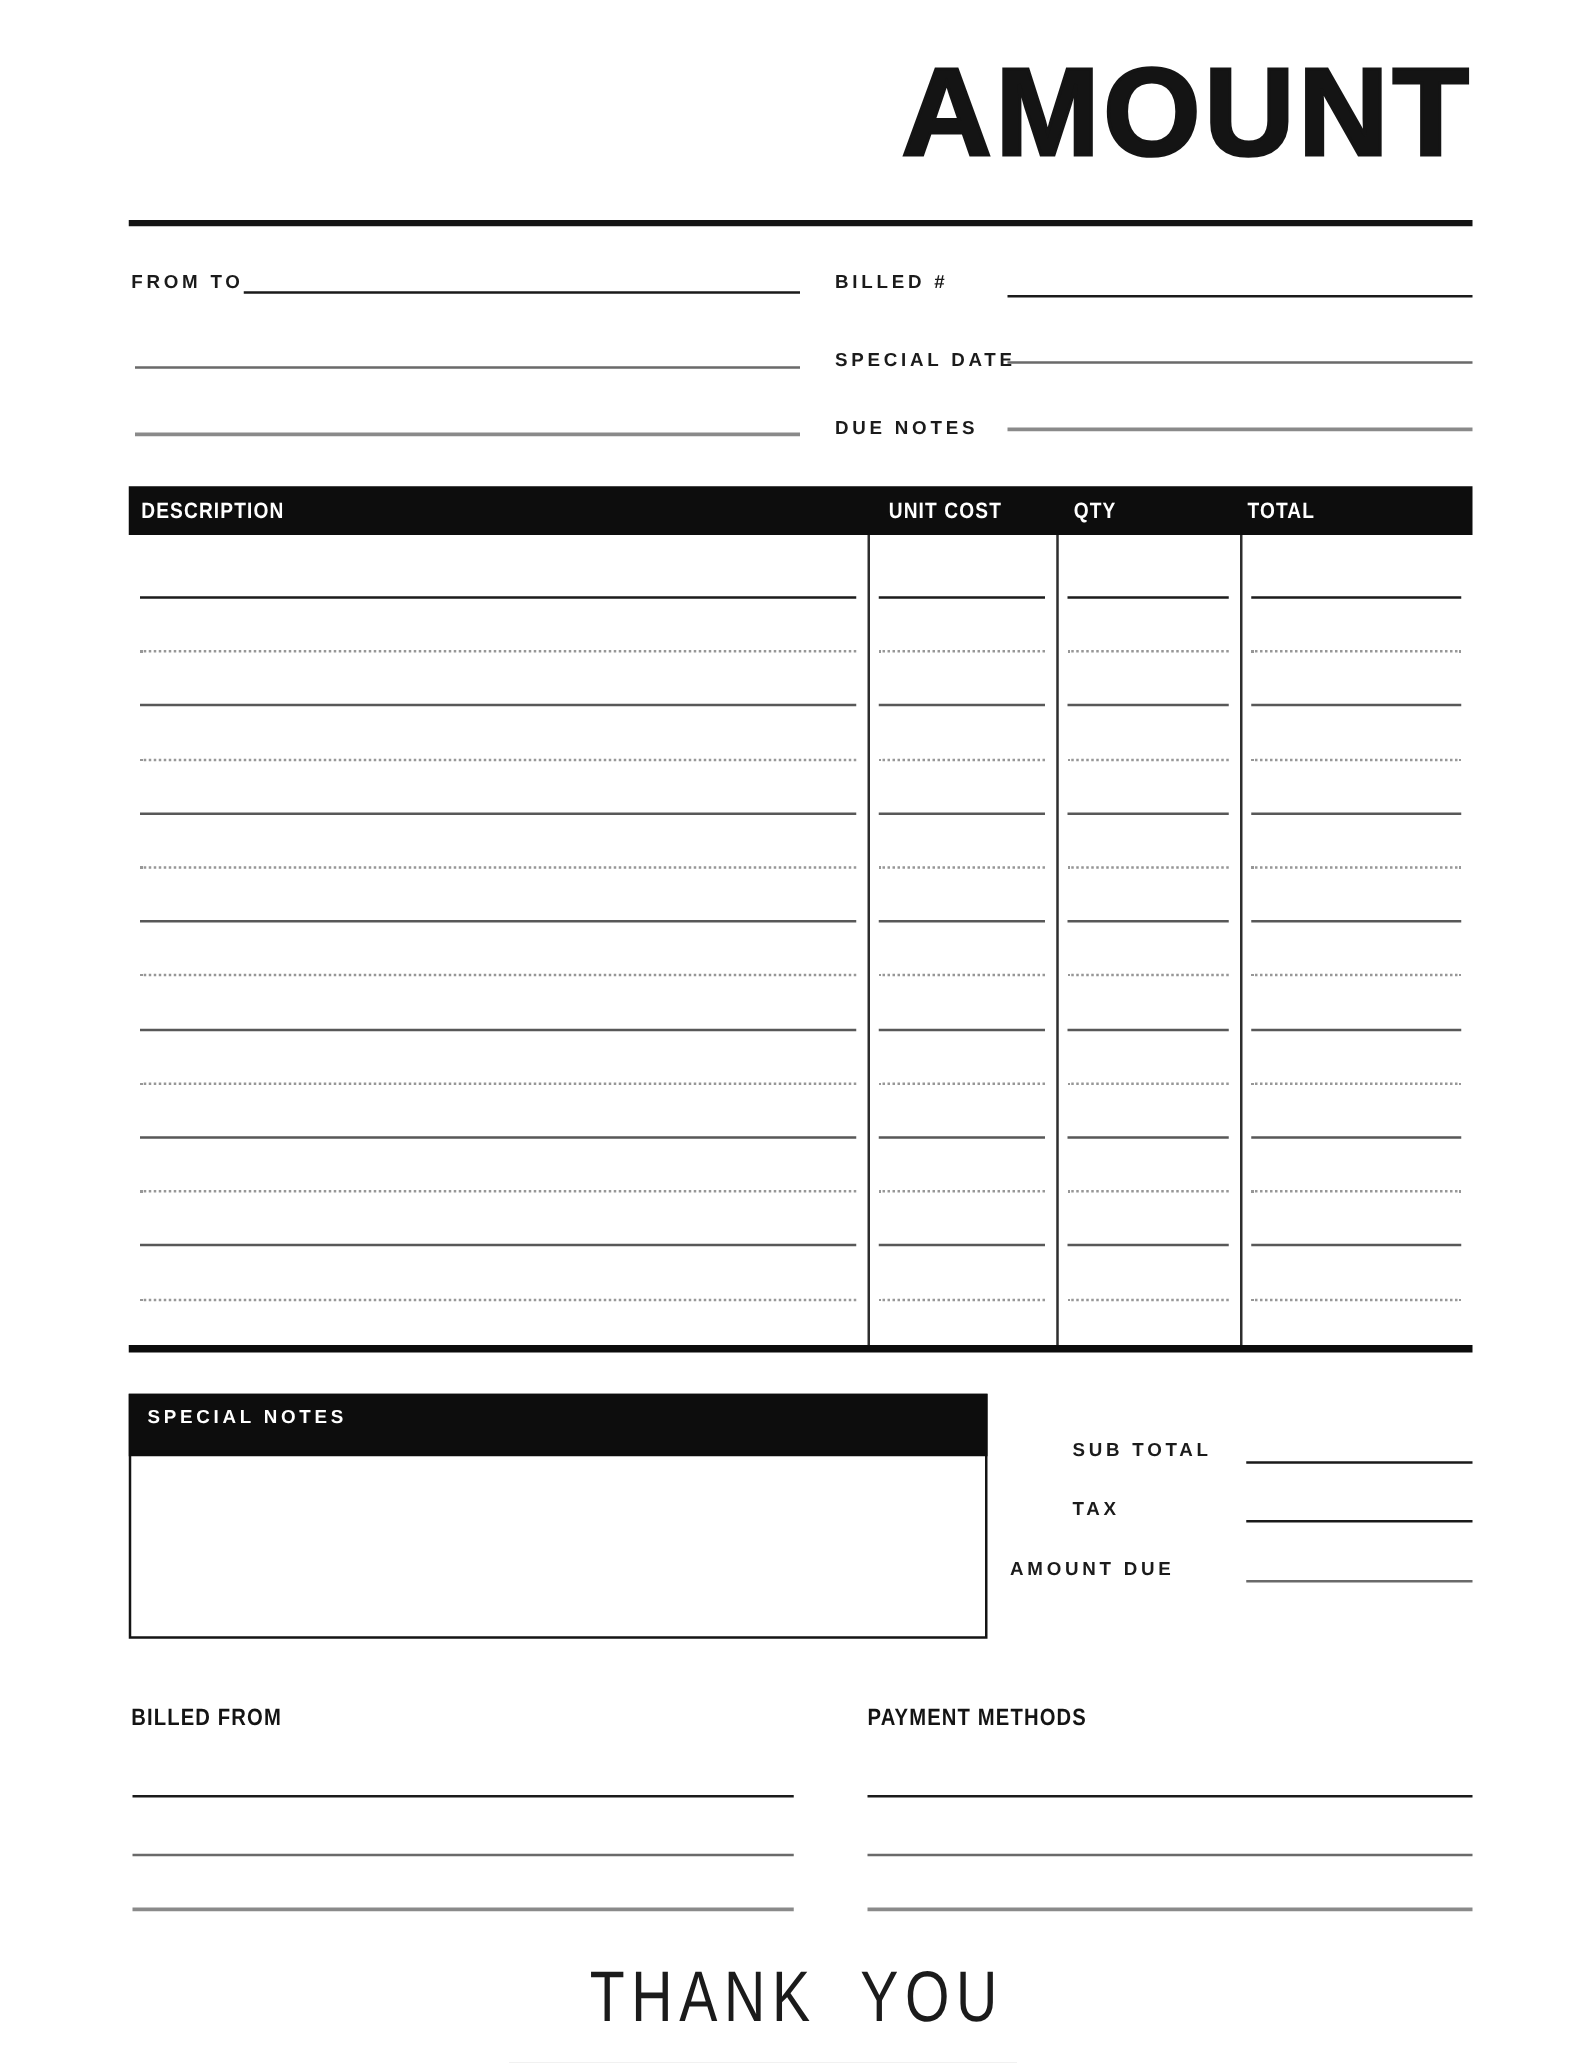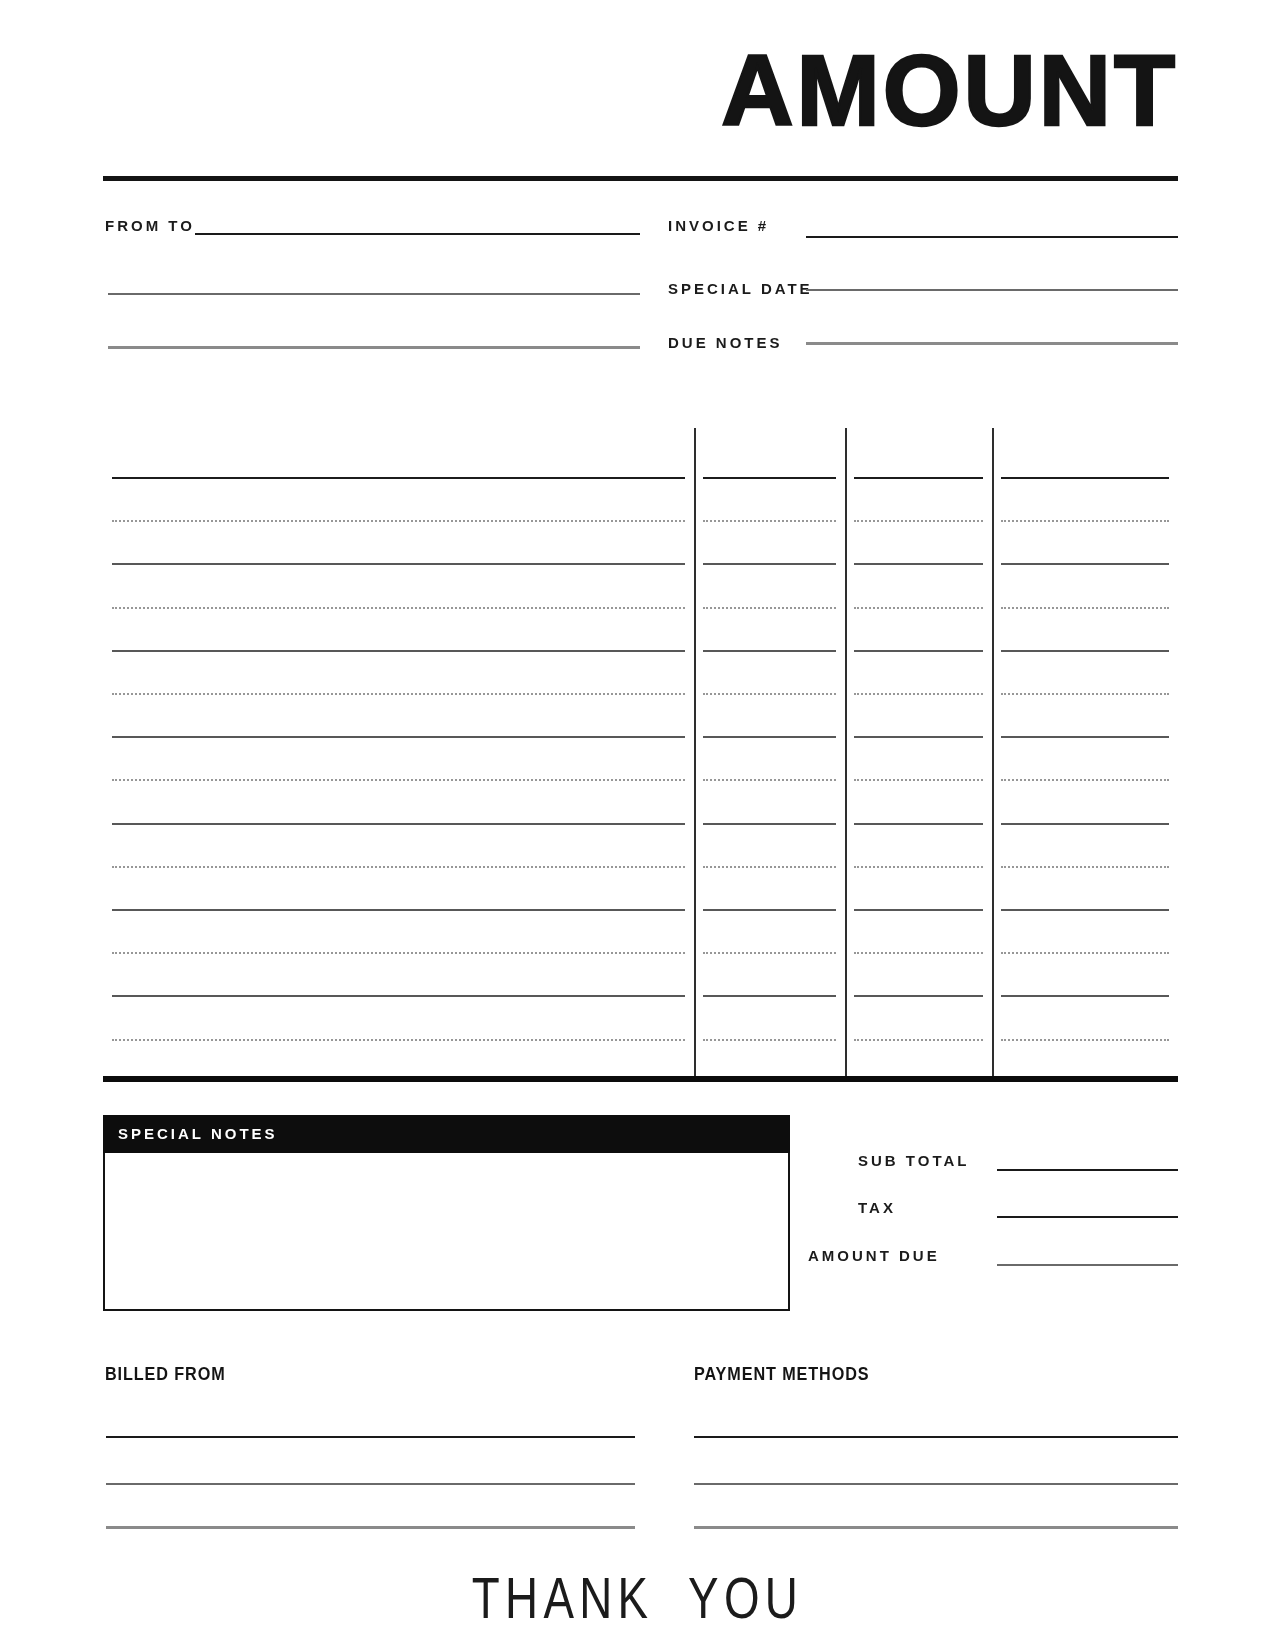--- a/index.html
+++ b/index.html
@@ -54,21 +54,21 @@
   .rline.dot   { border-top:2px dotted #979797; }
   .rline.first { border-top-color:#1c1c1c; }
   .tbottom { position:absolute; left:103px; top:1076px; width:1075px; height:6px; background:#0c0c0c; }
 
   
   .notes {
     position:absolute; left:103px; top:1115px; width:687px; height:196px;
     border:2px solid #141414; background:#fff;
   }
   .notes-bar {
-    position:absolute; left:-2px; top:-2px; width:687px; height:38px;
+    position:absolute; left:-2px; top:-2px; width:687px; height:50px;
     background:#0d0d0d; color:#fff; line-height:38px; padding-left:15px;
     font-size:15px; font-weight:700; letter-spacing:3px;
   }
   .notes-value { position:absolute; left:12px; top:48px; right:12px; font-size:14px; color:#222; }
 
   
   .tot-line { position:absolute; left:997px; width:181px; height:0; }
 
   
   .thanks {
@@ -83,29 +83,35 @@
 <div class="page">
 
   <div class="title">AMOUNT</div>
   <div class="title-rule"></div>
 
   <div class="lbl" style="left:105px; top:217px;">FROM TO</div>
   <div class="fline ink" style="left:195px; width:445px; top:233px;"><span></span></div>
   <div class="fline gray" style="left:108px; width:532px; top:293px;"><span></span></div>
   <div class="fline gray3" style="left:108px; width:532px; top:346px;"><span></span></div>
 
-  <div class="lbl" style="left:668px; top:217px;">INVOICE #</div>
+  <div class="lbl" style="left:668px; top:217px;">BILLED #</div>
   <div class="fline ink" style="left:806px; width:372px; top:236px;"><span></span></div>
 
   <div class="lbl" style="left:668px; top:280px;">SPECIAL DATE</div>
   <div class="fline gray" style="left:806px; width:372px; top:289px;"><span></span></div>
 
   <div class="lbl" style="left:668px; top:334px;">DUE NOTES</div>
   <div class="fline gray3" style="left:806px; width:372px; top:342px;"><span></span></div>
 
+  <div class="thead">
+    <div class="hcell" style="left:10px;"><span class="cond">DESCRIPTION</span></div>
+    <div class="hcell" style="left:608px;"><span class="cond">UNIT COST</span></div>
+    <div class="hcell" style="left:756px;"><span class="cond">QTY</span></div>
+    <div class="hcell" style="left:895px;"><span class="cond">TOTAL</span></div>
+  </div>
 
   <div class="tbody">
     <div class="tcol col-desc">
         <div class="rline first" style="top: 49px;"></div>
         <div class="rline dot" style="top: 92px;"></div>
         <div class="rline" style="top: 135px;"></div>
         <div class="rline dot" style="top: 179px;"></div>
         <div class="rline" style="top: 222px;"></div>
         <div class="rline dot" style="top: 265px;"></div>
         <div class="rline" style="top: 308px;"></div>

